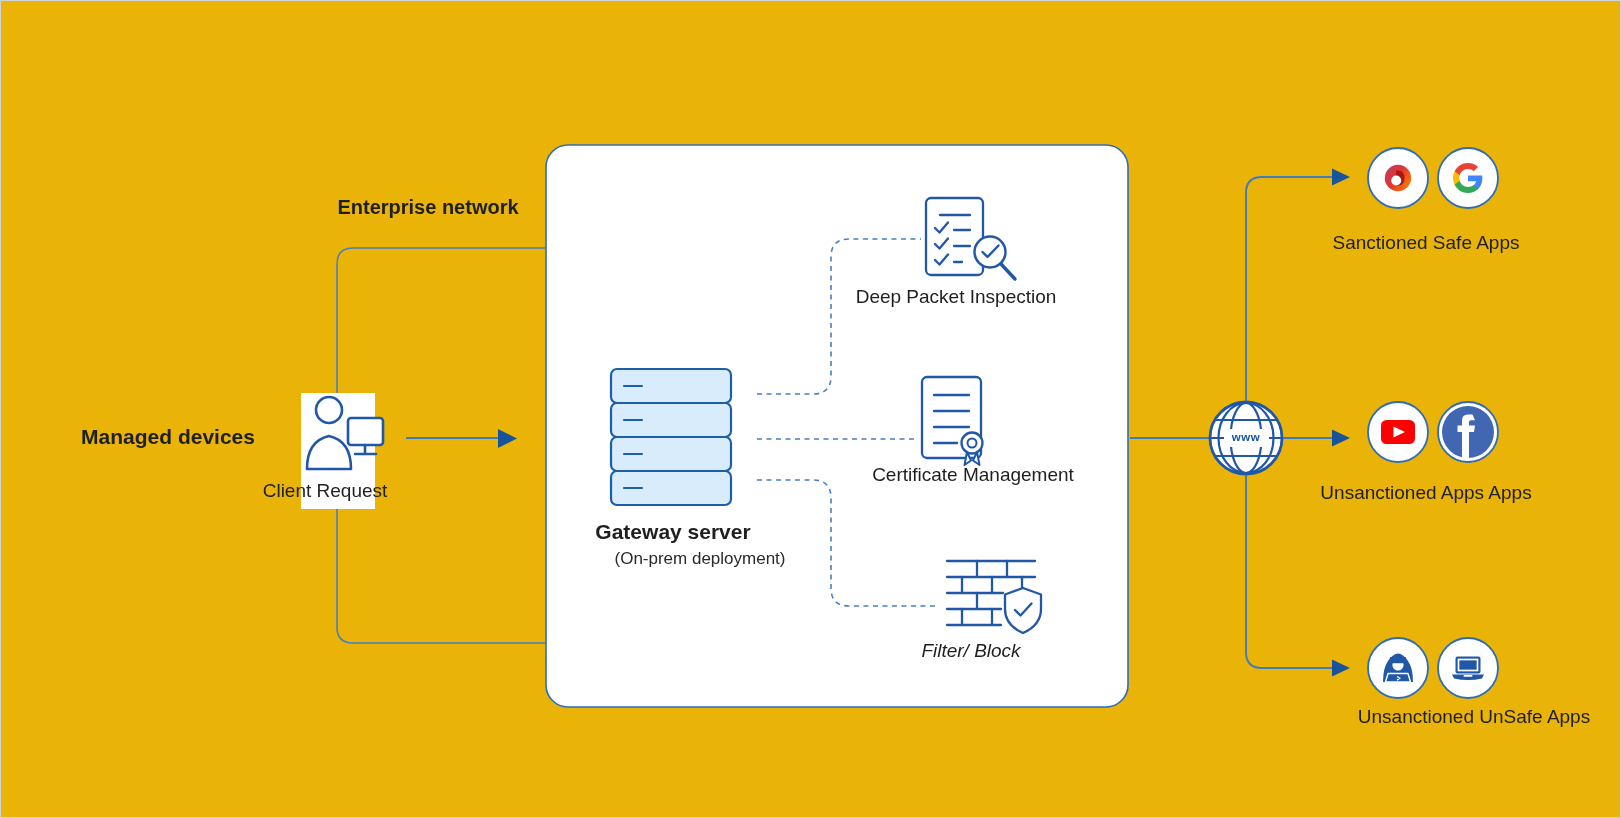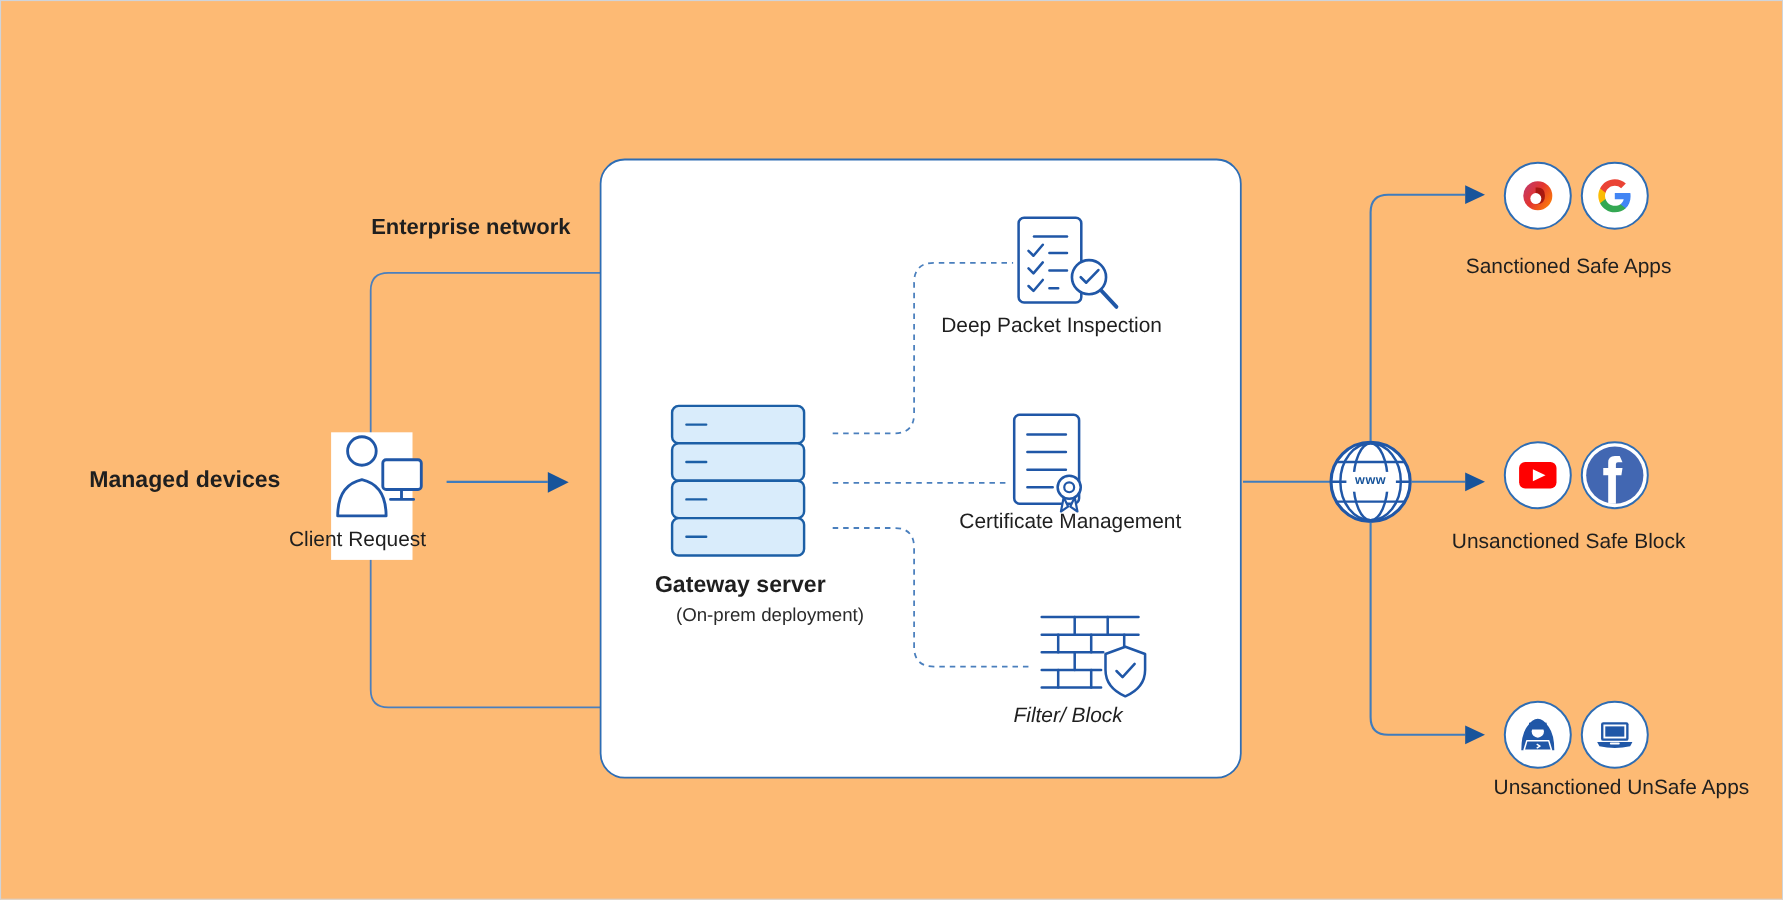--- a/index.html
+++ b/index.html
@@ -1,19 +1,19 @@
 <!DOCTYPE html>
 <html><head>
 <meta charset="utf-8">
 <style>
   html,body{margin:0;padding:0;background:#ffffff;}
   .stage{
     position:relative;
     width:1621px;height:818px;
-    background:#fdba74;
+    background:#eab308;
     border:1px solid #cfd4da;
     box-sizing:border-box;
     overflow:hidden;
     font-family:"Liberation Sans", sans-serif;
     text-align:right;
   }
   .diagram-svg{position:absolute;left:0;top:0;width:1621px;height:818px;}
   .lbl{
     position:absolute;
     transform:translate(-50%,-50%);
@@ -190,16 +190,16 @@
   <div class="lbl lbl-enterprise">Enterprise network</div>
   <div class="lbl lbl-managed">Managed devices</div>
   <div class="lbl lbl-client">Client Request</div>
   <div class="lbl lbl-gateway">Gateway server</div>
   <div class="lbl lbl-onprem">(On-prem deployment)</div>
   <div class="lbl lbl-dpi">Deep Packet Inspection</div>
   <div class="lbl lbl-cert">Certificate Management</div>
   <div class="lbl lbl-filter">Filter/ Block</div>
   <div class="lbl lbl-www">www</div>
   <div class="lbl lbl-g1">Sanctioned Safe Apps</div>
-  <div class="lbl lbl-g2">Unsanctioned Safe Block</div>
+  <div class="lbl lbl-g2">Unsanctioned Apps Apps</div>
   <div class="lbl lbl-g3">Unsanctioned UnSafe Apps</div>
 
 </div>
 
 </body></html>

